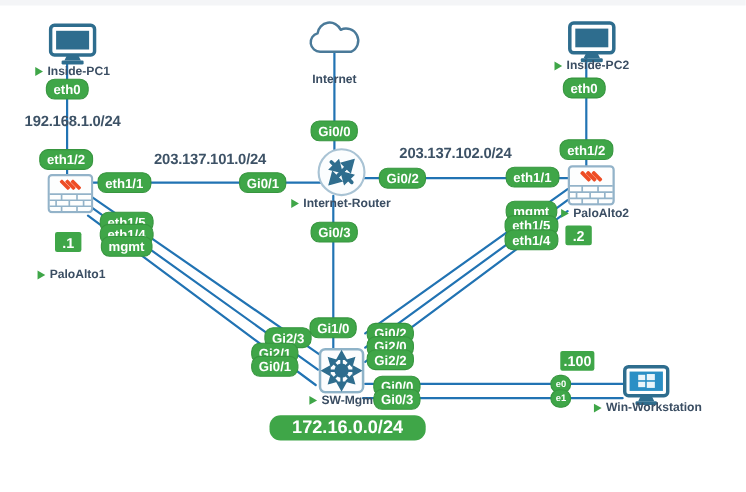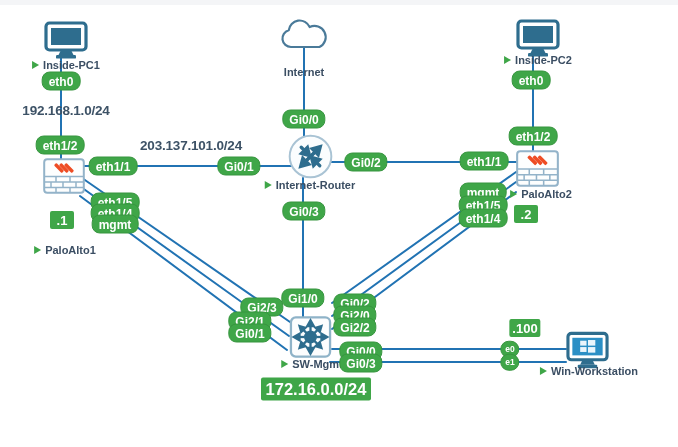--- a/index.html
+++ b/index.html
@@ -15,21 +15,21 @@
   .node-label{position:absolute;transform:translate(-50%,-50%);display:flex;align-items:center;
     font-weight:700;font-size:11px;color:#3b4e63;white-space:nowrap;z-index:4;}
   .tri{width:0;height:0;border-left:7px solid #3fa648;border-top:4.5px solid transparent;
     border-bottom:4.5px solid transparent;margin-right:4px;}
   .net-label{position:absolute;transform:translate(-50%,-50%);font-size:13.5px;font-weight:600;
     color:#3d5266;white-space:nowrap;z-index:4;letter-spacing:-0.2px;}
   .badge{position:absolute;transform:translate(-50%,-50%);background:#3fa648;color:#fff;
     font-weight:800;display:flex;align-items:center;justify-content:center;border-radius:2px;
     z-index:6;}
   .badge.small{min-width:18px;height:18px;font-size:13px;padding:0 3px;}
-  .badge.banner{width:110px;height:23px;font-size:16.5px;}
+  .badge.banner{width:142px;height:23px;font-size:16.5px;border-radius:10px;}
 </style>
 </head>
 <body>
 
 <div class="canvas">
   <div class="topbar"></div>
 
   <svg class="links" width="678" height="447">
     <g stroke="#2173b3" stroke-width="2" stroke-linecap="round" fill="none">
       <line x1="61" y1="57" x2="61" y2="159"></line>
@@ -186,20 +186,21 @@
     <span class="tri"></span>
     <span>SW-Mgmt</span>
   </div>
   <div class="node-label" style="left:589px;top:371px;">
     <span class="tri"></span>
     <span>Win-Workstation</span>
   </div>
 
   <div class="net-label" style="left:66px;top:110px;">192.168.1.0/24</div>
   <div class="net-label" style="left:177px;top:145px;margin-left:14px;">203.137.101.0/24</div>
+  <div class="net-label" style="left:414px;top:139px;">203.137.102.0/24</div>
 
   <div class="pill" style="left:61px;top:81px;">eth0</div>
   <div class="pill" style="left:60px;top:145px;">eth1/2</div>
   <div class="pill" style="left:113px;top:166px;">eth1/1</div>
   <div class="pill" style="left:115px;top:202px;">eth1/5</div>
   <div class="pill" style="left:115px;top:213px;">eth1/4</div>
   <div class="pill" style="left:115px;top:224px;">mgmt</div>
 
   <div class="pill" style="left:304px;top:119px;">Gi0/0</div>
   <div class="pill" style="left:239px;top:166px;">Gi0/1</div>

